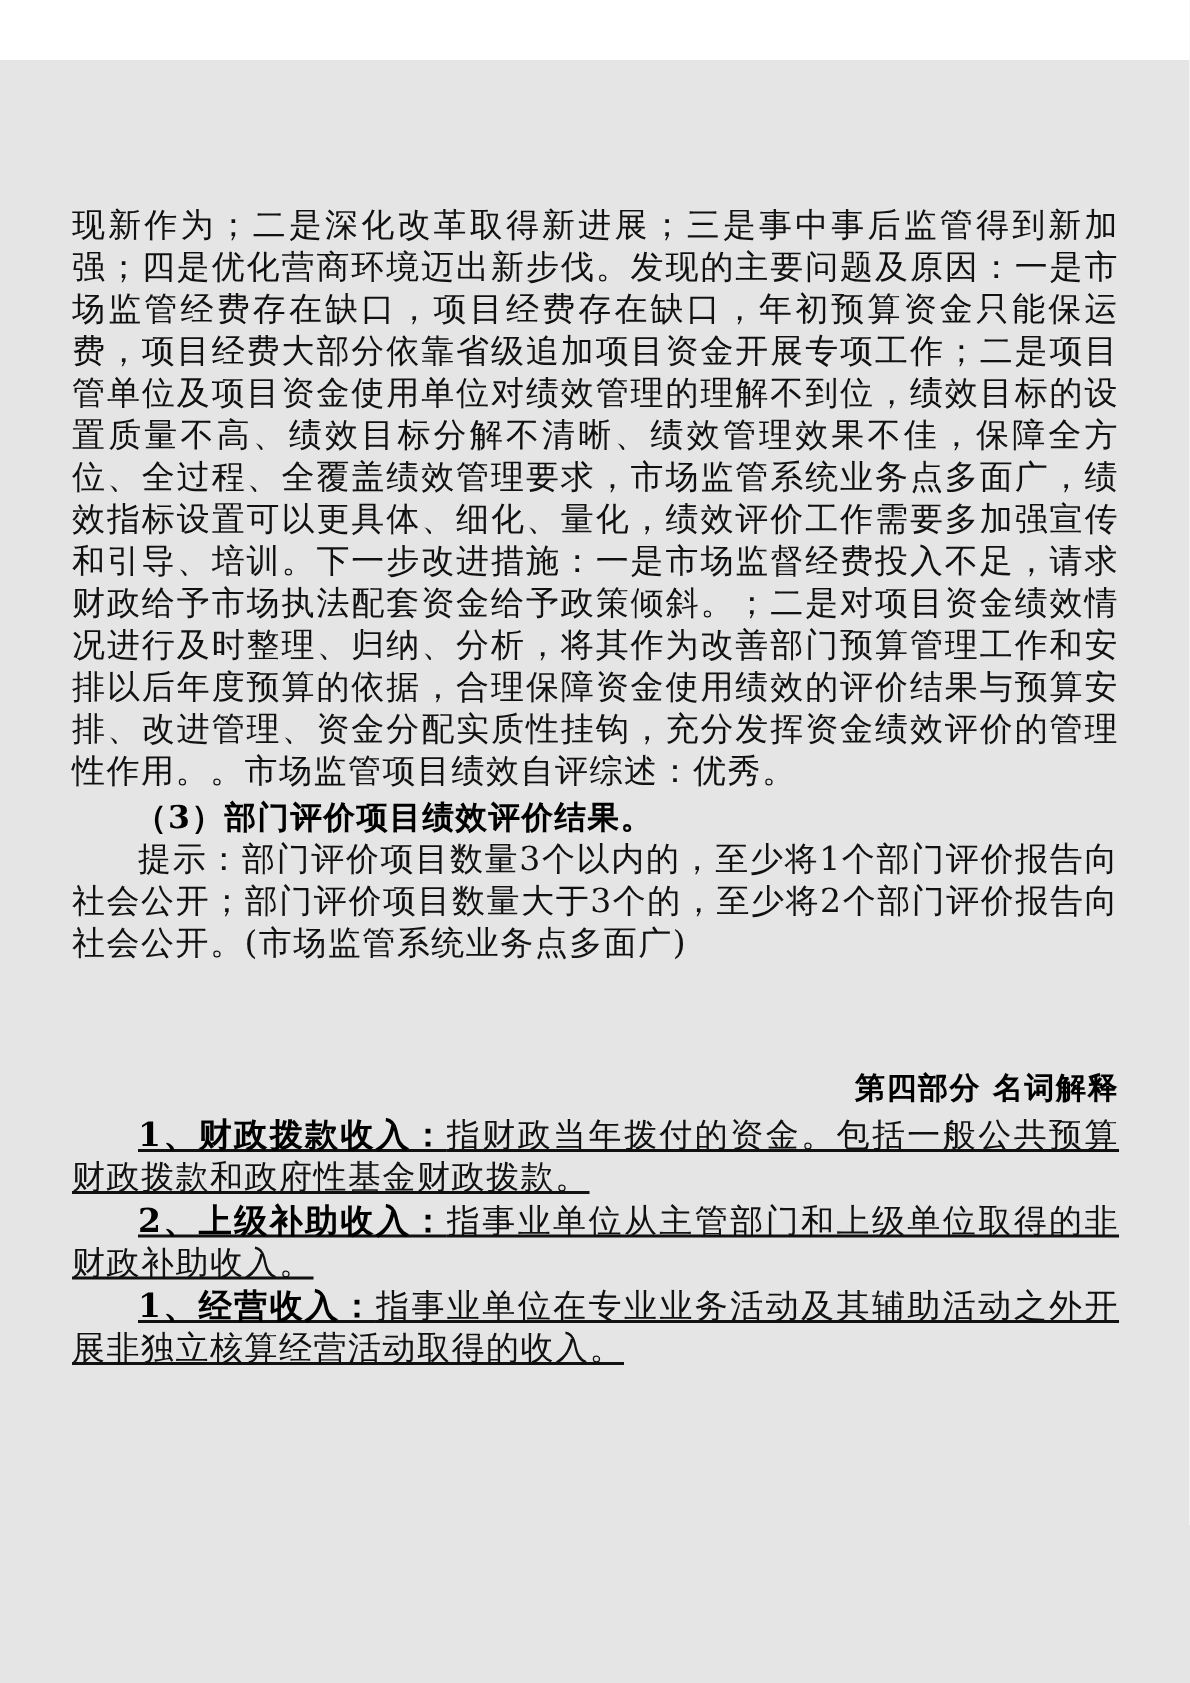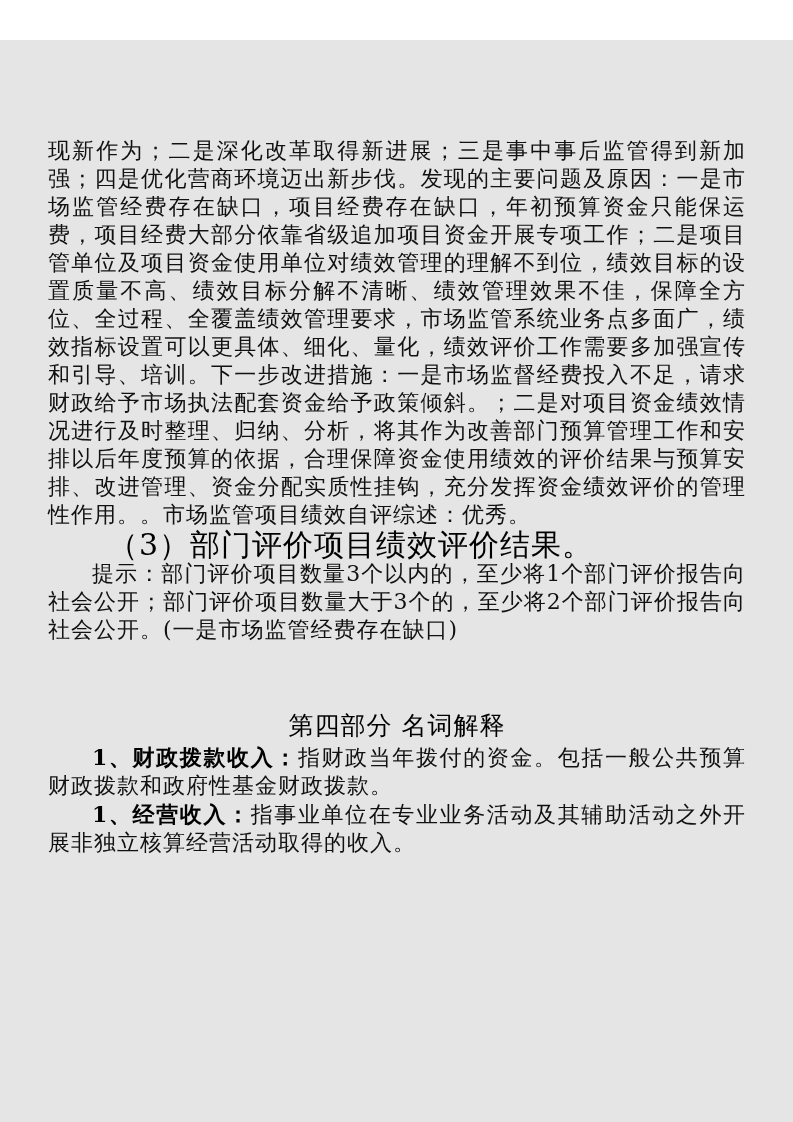--- a/index.html
+++ b/index.html
@@ -24,41 +24,42 @@
     line-height: 28px;
     letter-spacing: 1px;
     text-align: justify;
   }
   p { margin: 0; }
   .continuation-paragraph {
     
     text-indent: 0;
   }
   .subsection-heading {
-    font-size: 30px;
+    font-size: 21px;
     line-height: 31px;
-    font-weight: normal;
+    font-weight: bold;
     text-indent: 2em;
     letter-spacing: 1px;
     color: #000000;
   }
   .note-paragraph {
     text-indent: 2em;
   }
   .section-heading {
     margin-top: 64px;
-    font-size: 25px;
+    font-size: 20px;
     line-height: 35px;
-    font-weight: normal;
-    text-align: center;
+    font-weight: bold;
+    text-align: right;
     letter-spacing: 1px;
     color: #000000;
   }
   .terms {
     margin-top: 0;
+    text-decoration: underline;
   }
   .term-item {
     text-indent: 2em;
     font-size: 22px;
     line-height: 28px;
     letter-spacing: 1px;
     text-align: justify;
   }
   .term-label {
     font-weight: bold;
@@ -67,30 +68,33 @@
 </style>
 </head>
 <body>
 
 <div class="page">
 
   <p class="body-text continuation-paragraph">现新作为；二是深化改革取得新进展；三是事中事后监管得到新加强；四是优化营商环境迈出新步伐。发现的主要问题及原因：一是市场监管经费存在缺口，项目经费存在缺口，年初预算资金只能保运费，项目经费大部分依靠省级追加项目资金开展专项工作；二是项目管单位及项目资金使用单位对绩效管理的理解不到位，绩效目标的设置质量不高、绩效目标分解不清晰、绩效管理效果不佳，保障全方位、全过程、全覆盖绩效管理要求，市场监管系统业务点多面广，绩效指标设置可以更具体、细化、量化，绩效评价工作需要多加强宣传和引导、培训。下一步改进措施：一是市场监督经费投入不足，请求财政给予市场执法配套资金给予政策倾斜。；二是对项目资金绩效情况进行及时整理、归纳、分析，将其作为改善部门预算管理工作和安排以后年度预算的依据，合理保障资金使用绩效的评价结果与预算安排、改进管理、资金分配实质性挂钩，充分发挥资金绩效评价的管理性作用。。市场监管项目绩效自评综述：优秀。</p>
 
   <p class="subsection-heading">（3）部门评价项目绩效评价结果。</p>
 
-  <p class="body-text note-paragraph">提示：部门评价项目数量3个以内的，至少将1个部门评价报告向社会公开；部门评价项目数量大于3个的，至少将2个部门评价报告向社会公开。(一是市场监管经费存在缺口)</p>
+  <p class="body-text note-paragraph">提示：部门评价项目数量3个以内的，至少将1个部门评价报告向社会公开；部门评价项目数量大于3个的，至少将2个部门评价报告向社会公开。(市场监管系统业务点多面广)</p>
 
   <p class="section-heading">第四部分 名词解释</p>
 
   <div class="terms">
 
     <p class="term-item">
       <span class="term-label">1、财政拨款收入：</span><span>指财政当年拨付的资金。包括一般公共预算财政拨款和政府性基金财政拨款。</span>
     </p>
 
+    <p class="term-item">
+      <span class="term-label">2、上级补助收入：</span><span>指事业单位从主管部门和上级单位取得的非财政补助收入。</span>
+    </p>
 
 
     <p class="term-item">
       <span class="term-label">1、经营收入：</span><span>指事业单位在专业业务活动及其辅助活动之外开展非独立核算经营活动取得的收入。</span>
     </p>
 
 
   </div>
 
 </div>

